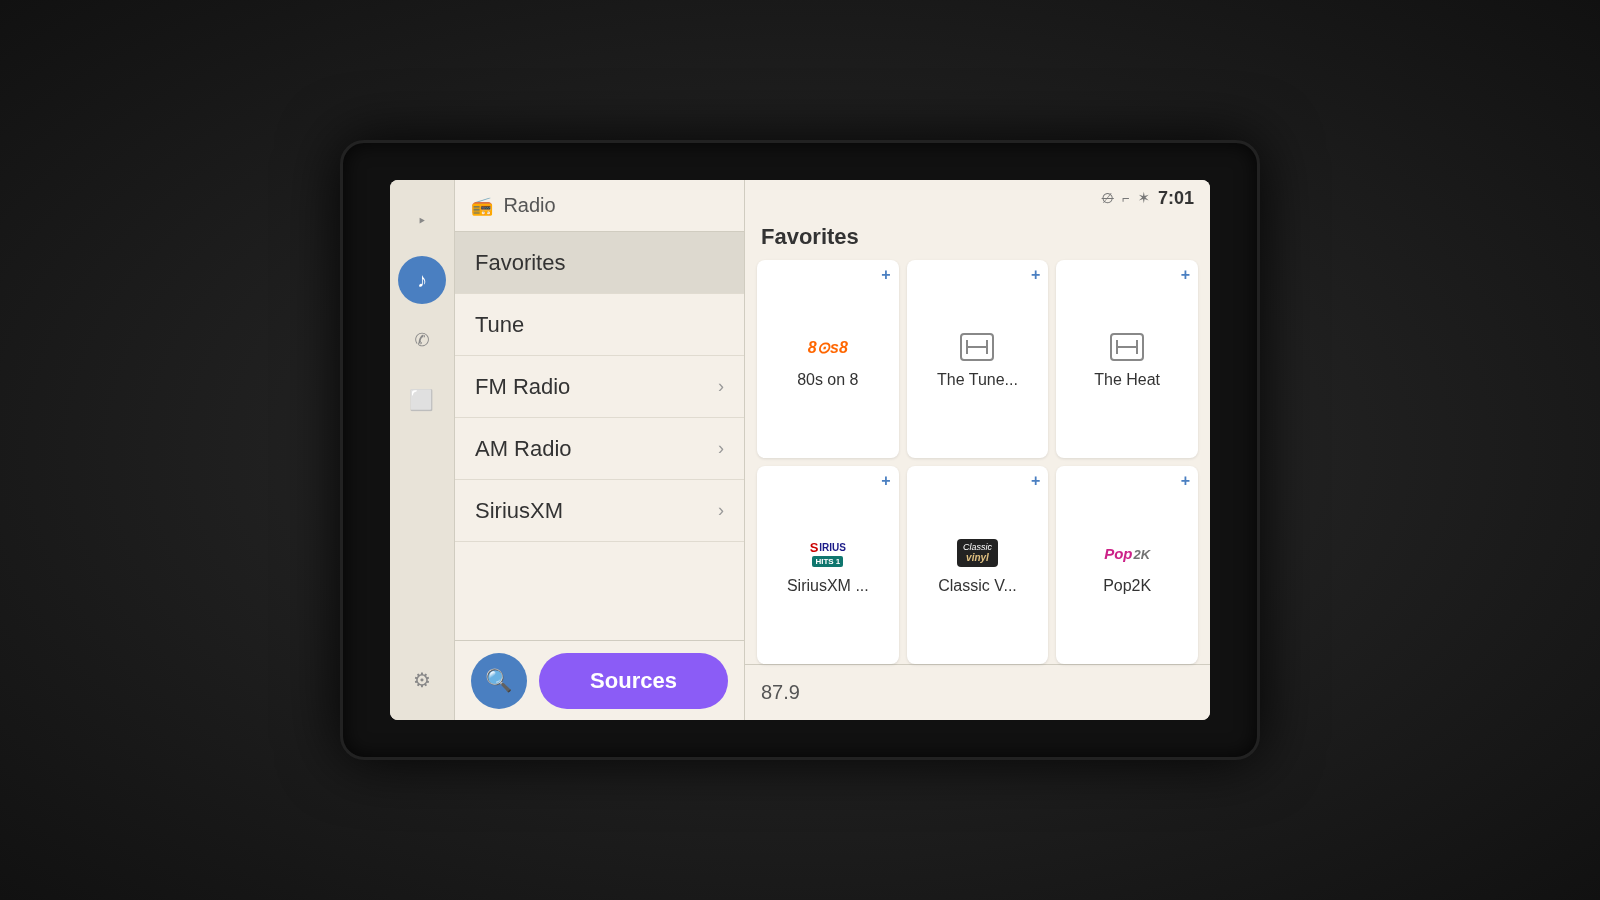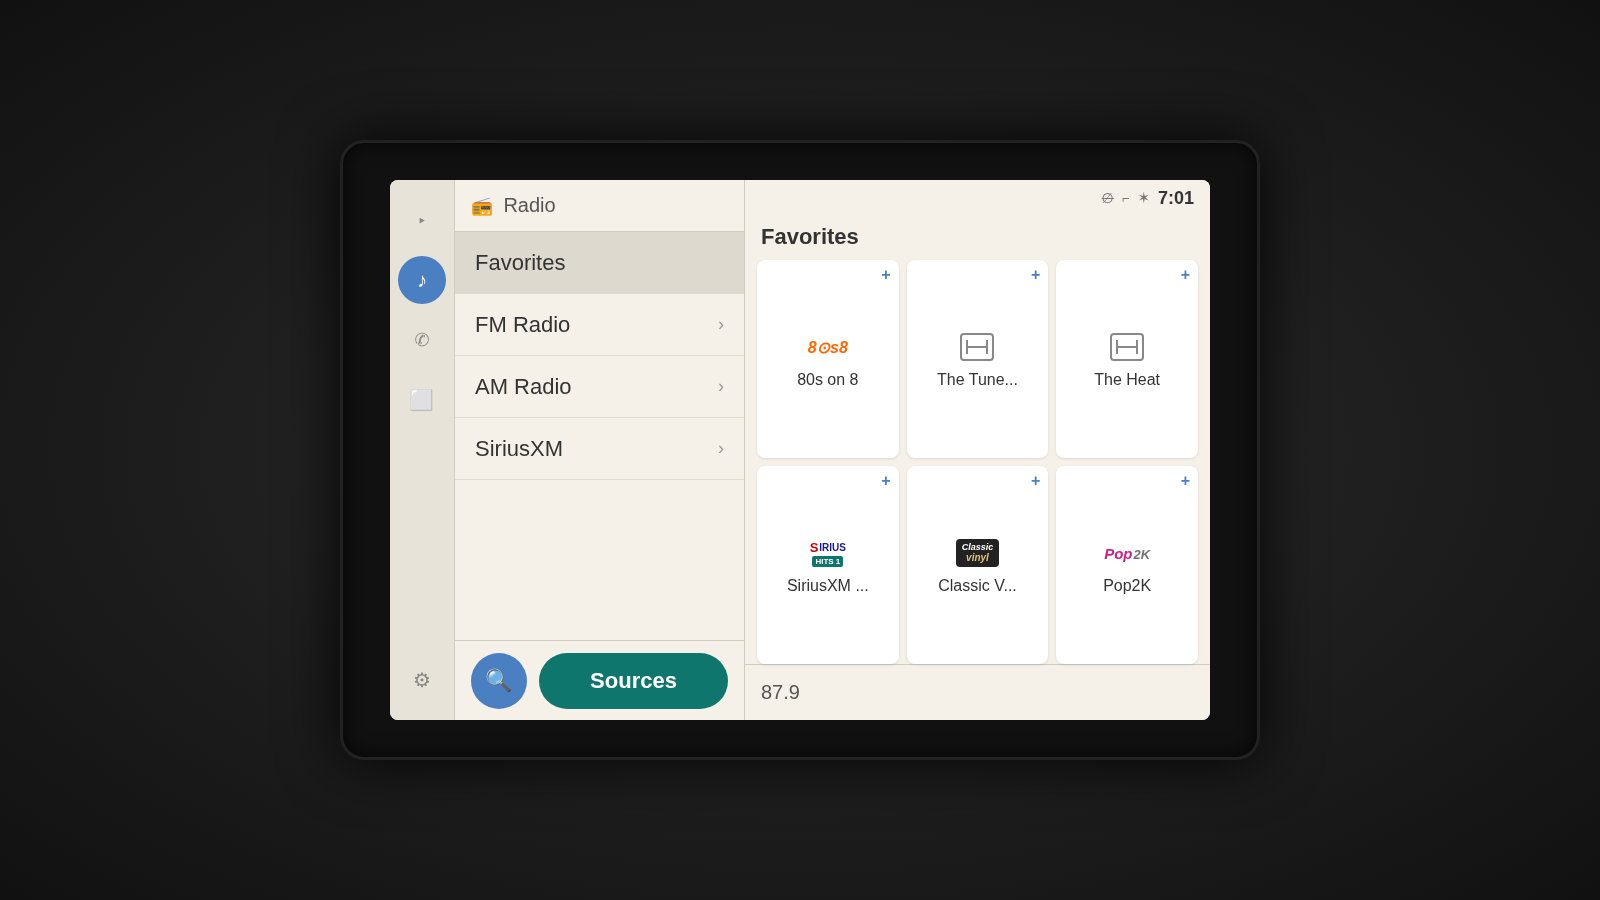--- a/index.html
+++ b/index.html
@@ -163,21 +163,21 @@
       align-items: center;
       justify-content: center;
       color: white;
       font-size: 22px;
     }
 
     .sources-btn {
       flex: 1;
       height: 56px;
       border-radius: 28px;
-      background: #0f766e;
+      background: #8b5cf6;
       border: none;
       cursor: pointer;
       color: white;
       font-size: 22px;
       font-weight: bold;
     }
 
     
     .favorites-panel {
       flex: 1;
@@ -319,20 +319,23 @@
           <span class="menu-header-icon">📻</span>
           <span class="menu-header-title">Radio</span>
         </div>
 
         <div class="menu-items">
 
           <div class="menu-item selected">
             <span>Favorites</span>
           </div>
 
+          <div class="menu-item">
+            <span>Tune</span>
+          </div>
 
           <div class="menu-item">
             <span>FM Radio</span>
             <span class="menu-item-arrow">›</span>
           </div>
 
           <div class="menu-item">
             <span>AM Radio</span>
             <span class="menu-item-arrow">›</span>
           </div>
@@ -413,21 +416,21 @@
                 <div style="background:#0f766e; color:white; font-size:8px; font-weight:bold; padding:1px 3px; border-radius:2px;">HITS 1</div>
               </div>
             </div>
             <span class="fav-card-label">SiriusXM ...</span>
           </div>
 
           <div class="fav-card">
             <span class="fav-card-plus">+</span>
             <div class="fav-card-icon">
               <div style="background:#222; color:white; padding:4px 6px; border-radius:4px; text-align:center; line-height:1.1;">
-                <div style="font-size:9px; font-style:italic; font-weight:bold;">Classic</div>
+                <div style="font-size:9px; font-style:italic; font-weight:normal;">Classic</div>
                 <div style="font-size:10px; font-style:italic; font-weight:bold; color:#e0c080;">vinyl</div>
               </div>
             </div>
             <span class="fav-card-label">Classic V...</span>
           </div>
 
           <div class="fav-card">
             <span class="fav-card-plus">+</span>
             <div class="fav-card-icon">
               <div style="display:flex; align-items:baseline; gap:1px;">

